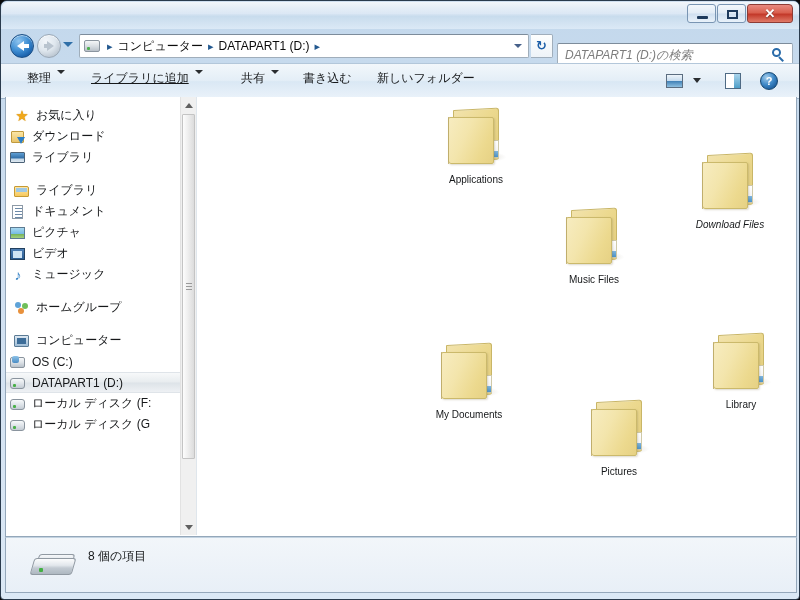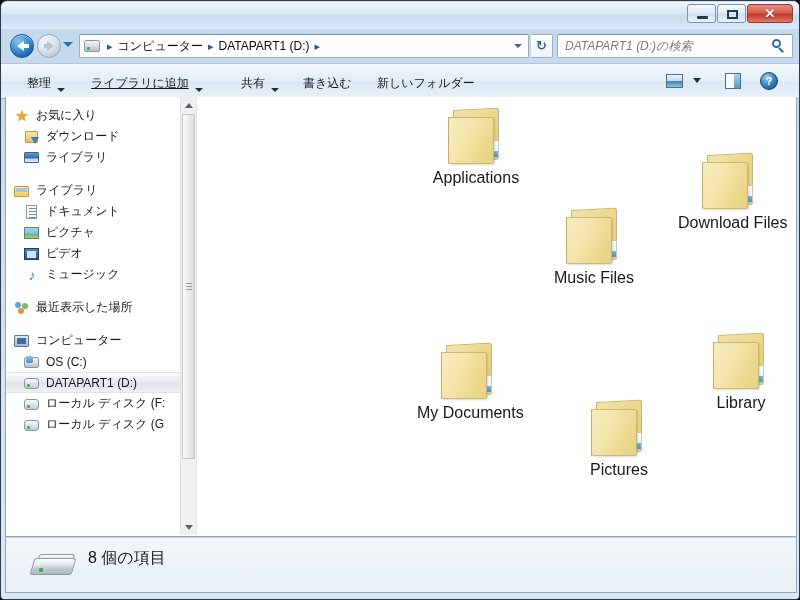--- a/index.html
+++ b/index.html
@@ -159,21 +159,21 @@
     background: linear-gradient(to bottom, #fdfefe, #eef3f8);
     border-radius: 0 2px 2px 0;
   }
   #refreshbtn .r-glyph {
     position: absolute; left: 0; top: 0; width: 100%; height: 100%;
     color: #1d5fa8; font-size: 13px; font-weight: bold;
     line-height: 22px; text-align: center;
   }
 
   #searchbox {
-    position: absolute; left: 556px; top: 5px; width: 236px; height: 24px;
+    position: absolute; left: 556px; top: 14px; width: 236px; height: 24px;
     box-sizing: border-box;
     background: #ffffff;
     border: 1px solid #a0aebb;
     border-top-color: #7d8c9b;
     border-radius: 2px;
   }
   #search-ph {
     position: absolute; left: 7px; top: 0; height: 22px; line-height: 22px;
     font-size: 12px; font-style: italic; color: #7d7d7d;
     white-space: nowrap;
@@ -193,21 +193,21 @@
 
   
   #toolbar {
     position: absolute; left: 0; top: 62px; width: 800px; height: 34px;
     background: linear-gradient(to bottom, #f2f7fb 0%, #e4eef7 48%, #dae8f4 52%, #eaf2fa 100%);
     border-top: 1px solid #b3c7da;
     border-bottom: 1px solid #9eb5cb;
   }
   .tb-item {
     position: absolute; top: 6px; height: 22px;
-    display: flex; align-items: flex-end;
+    display: flex; align-items: flex-start;
     padding: 0 8px;
     font-size: 12px; color: #16181a;
     white-space: nowrap;
     border-radius: 2px;
     cursor: default;
   }
   .tb-caret {
     margin-left: 6px;
     width: 0; height: 0;
     border-left: 4px solid transparent;
@@ -288,21 +288,21 @@
   }
   .nav-row {
     position: relative;
     height: 21px;
     display: flex; align-items: center;
     font-size: 12px; color: #16181a;
     white-space: nowrap;
     cursor: default;
   }
   .nav-row.group { margin-top: 0; }
-  .nav-row.indent { padding-left: 18px; }
+  .nav-row.indent { padding-left: 4px; }
   .nav-row.selected {
     background: linear-gradient(to bottom, #f7f9fa 0%, #e8ecef 48%, #dde3e8 52%, #eef1f4 100%);
     border-top: 1px solid #dfe4e9;
     border-bottom: 1px solid #dfe4e9;
     height: 19px;
   }
   .nav-gap { height: 12px; }
   .nav-ico {
     width: 16px; height: 16px;
     margin: 0 6px 0 8px;
@@ -505,21 +505,21 @@
   }
   
   .folder .crease {
     position: absolute; left: 4px; top: 10px;
     width: 1px; height: 47px;
     background: rgba(190,172,108,0.85);
   }
 
   .flabel {
     display: inline-block;
-    font-size: 16px;
+    font-size: 10px;
     color: #16181a;
     line-height: 14px;
     padding: 0 2px;
     white-space: nowrap;
   }
 
   
   #statusbar {
     position: absolute; left: 4px; top: 536px; width: 792px; height: 56px;
     box-sizing: border-box;
@@ -548,21 +548,21 @@
     box-sizing: border-box;
     border-radius: 3px 3px 0 0;
     transform: skewX(-16deg);
   }
   #status-driveico .led {
     position: absolute; left: 9px; top: 16px;
     width: 4px; height: 4px; background: #43b043; border-radius: 1px;
   }
   #status-count {
     position: absolute; left: 82px; top: 10px;
-    font-size: 16px; color: #16181a;
+    font-size: 12px; color: #16181a;
     white-space: nowrap;
     text-align: center;
   }
 </style>
 </head>
 <body>
 
 <div id="window">
 
   <div id="titlebar">
@@ -707,21 +707,21 @@
           </div>
           <div class="nav-gap"></div>
           <div class="nav-row group">
             <span class="nav-ico">
               <div class="ico-home">
                 <i></i>
                 <i></i>
                 <i></i>
               </div>
             </span>
-            <span>最近表示した場所</span>
+            <span>ホームグループ</span>
           </div>
           <div class="nav-gap"></div>
           <div class="nav-row group">
             <span class="nav-ico">
               <div class="ico-computer"></div>
             </span>
             <span>コンピューター</span>
           </div>
           <div class="nav-row indent">
             <span class="nav-ico">
@@ -763,21 +763,21 @@
     </div>
 
     <div id="content">
         <div class="fitem" style="left:225px; top:4px;"><div class="folder">
             <div class="shadow"></div>
             <div class="back"></div>
             <div class="tab"></div>
             <div class="front"></div>
             <div class="crease"></div>
           </div><span class="flabel">Applications</span></div>
-        <div class="fitem" style="left:479px; top:49px;"><div class="folder">
+        <div class="fitem" style="left:479px; top:49px;font-style:italic;"><div class="folder">
             <div class="shadow"></div>
             <div class="back"></div>
             <div class="tab"></div>
             <div class="front"></div>
             <div class="crease"></div>
           </div><span class="flabel">Download Files</span></div>
         <div class="fitem" style="left:343px; top:104px;"><div class="folder">
             <div class="shadow"></div>
             <div class="back"></div>
             <div class="tab"></div>

